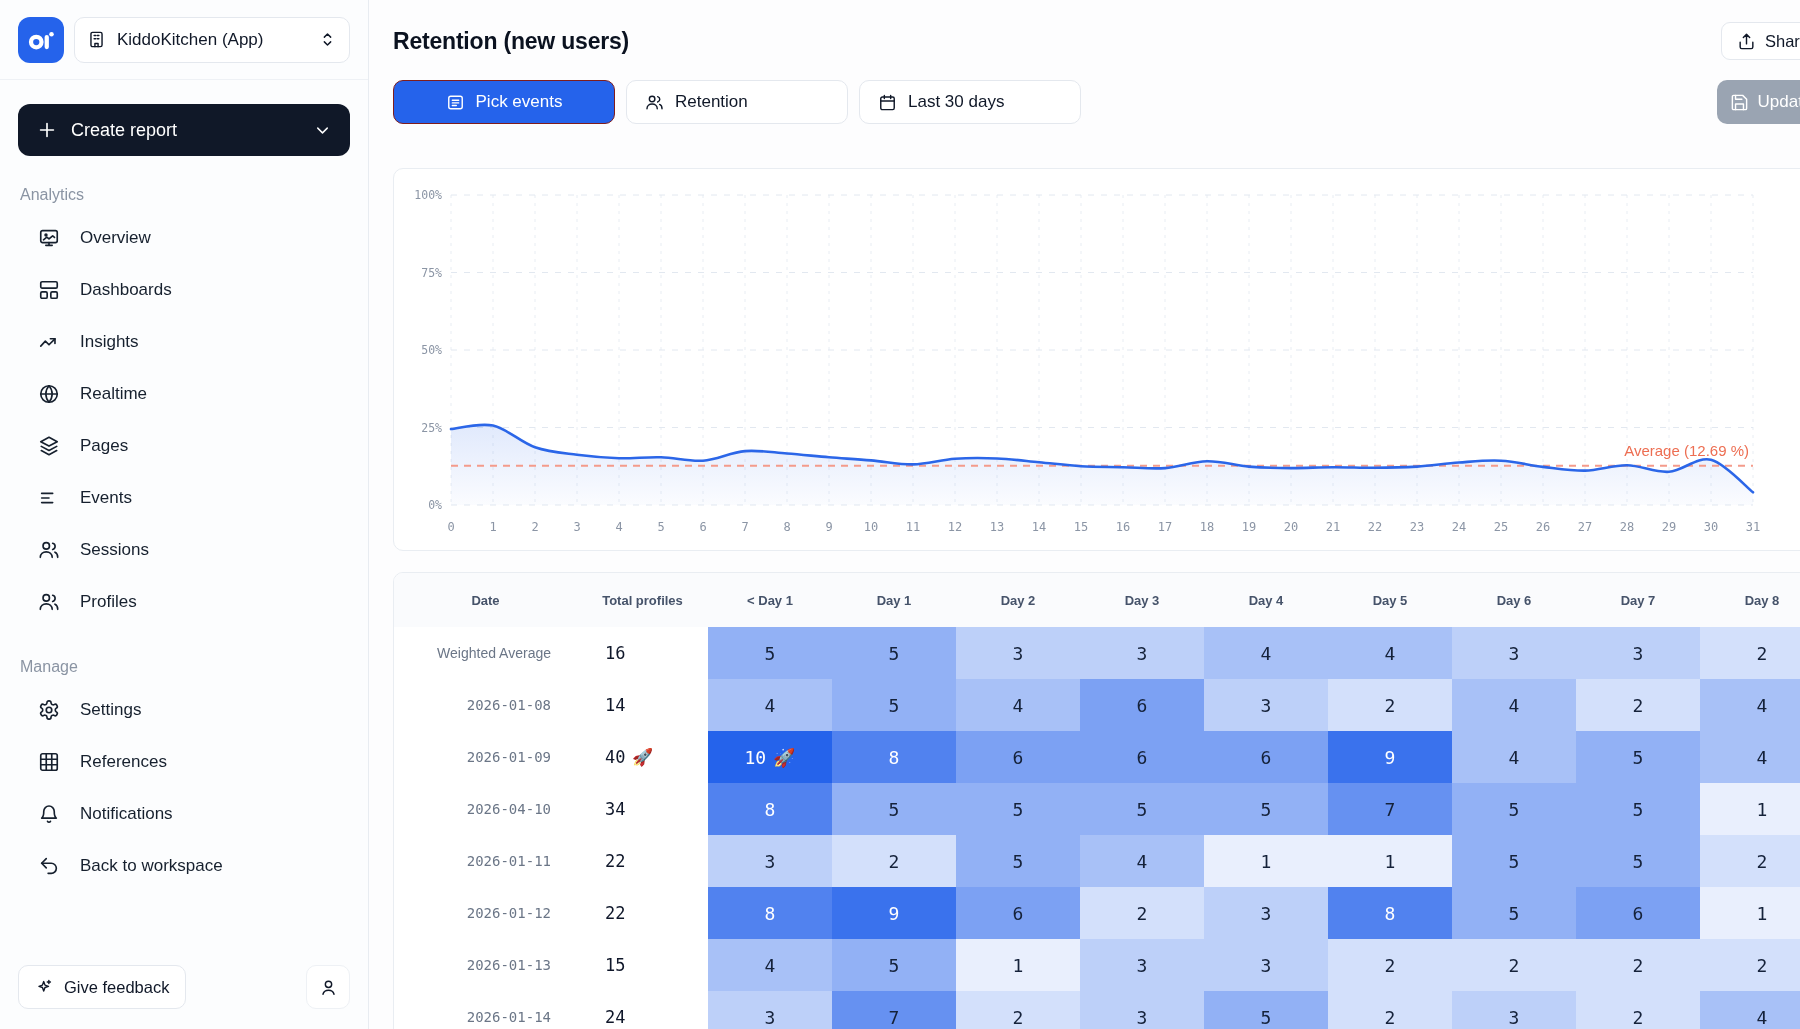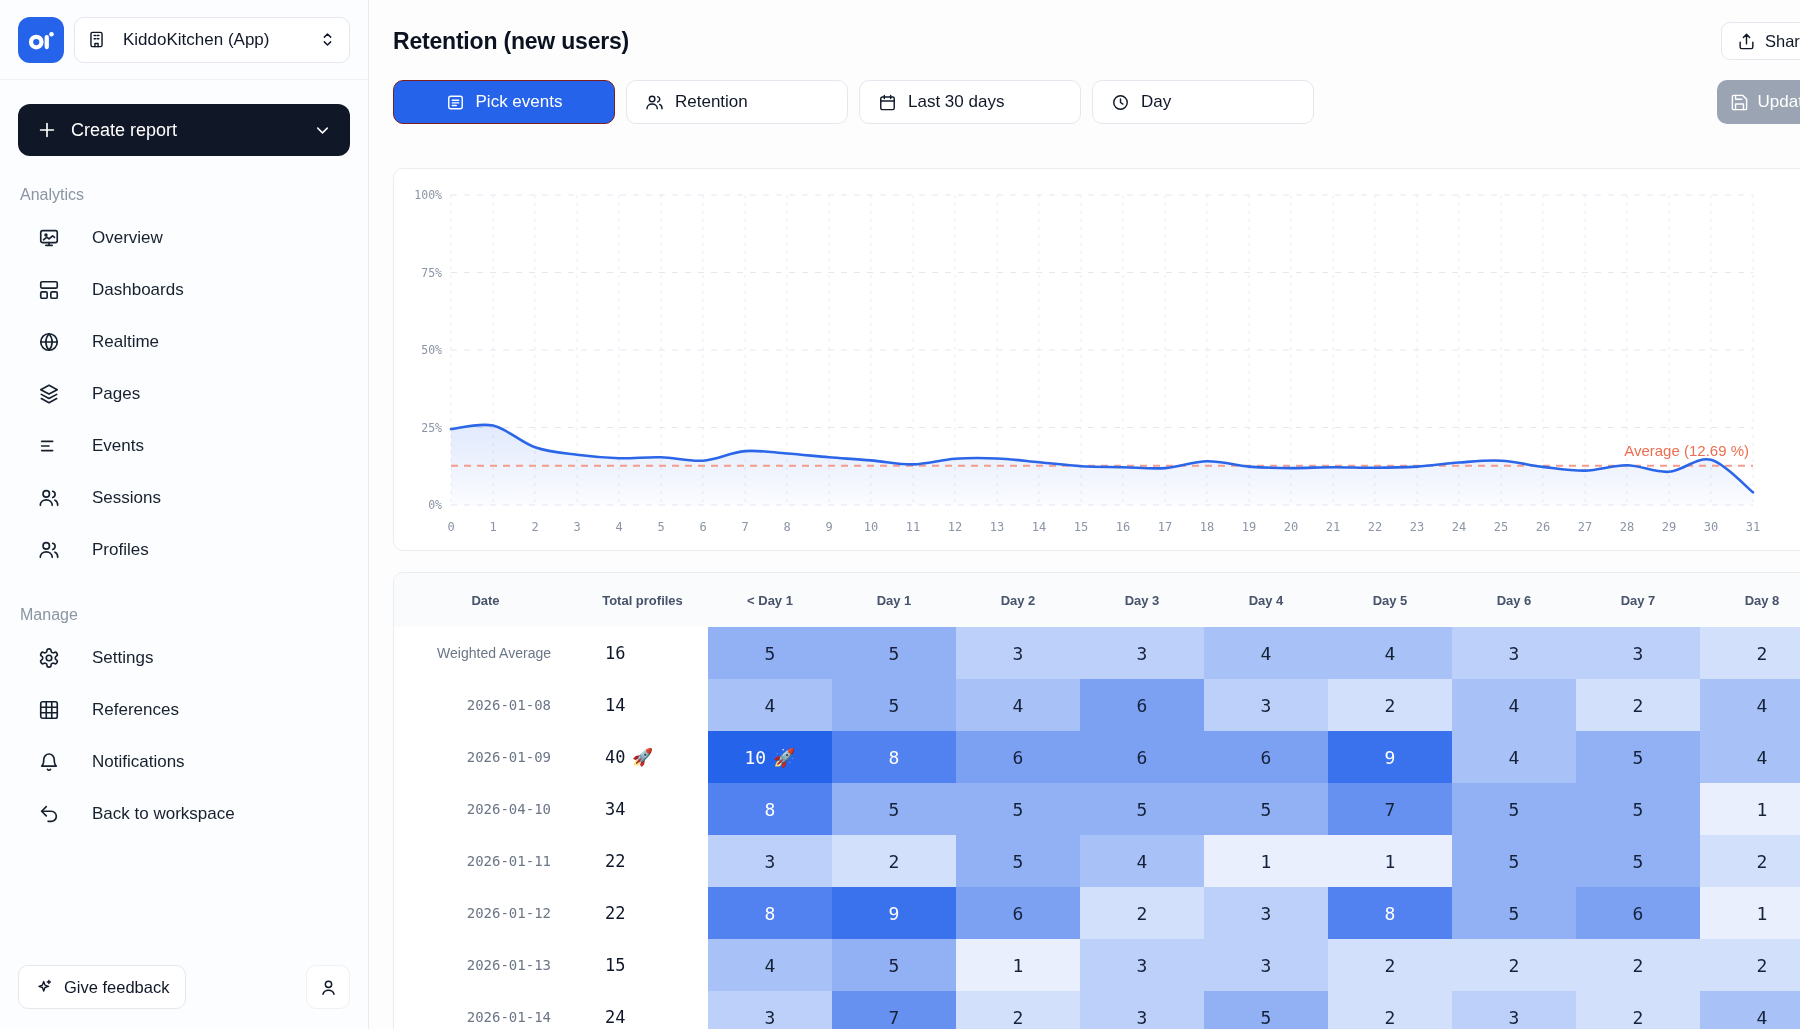--- a/index.html
+++ b/index.html
@@ -22,35 +22,35 @@
     padding:0 18px; border-bottom:1px solid #eef1f5;
   }
   .logo {
     width:46px; height:46px; border-radius:12px; background:#2563eb;
     display:flex; align-items:center; justify-content:center; flex:none;
   }
   .logo svg { width:30px; height:30px; }
   .selector {
     flex:1; height:46px; background:#fff;
     border:1px solid #e4e8ee; border-radius:10px;
-    display:flex; align-items:center; gap:17px; padding:0 12px;
+    display:flex; align-items:center; gap:11px; padding:0 12px;
     font-size:17px; font-weight:500; color:#101828; cursor:pointer;
   }
   .selector .spacer { flex:1; }
   .sb-body { padding:24px 18px 0; }
   .create-report {
     width:100%; height:52px; background:#101828; color:#fff;
     border:none; border-radius:12px; display:flex; align-items:center;
     gap:13px; padding:12px 18px; font-size:18px; font-weight:500;
     font-family:inherit; cursor:pointer;
   }
   .create-report .spacer { flex:1; }
   .section-label { color:#8a94a3; font-size:16px; margin:30px 0 8px 2px; }
   .nav-item {
-    height:52px; display:flex; align-items:center; gap:32px;
+    height:52px; display:flex; align-items:center; gap:20px;
     padding:0 10px 0 20px; font-size:17px; color:#16202e;
     border-radius:10px; cursor:pointer;
   }
   .sb-bottom {
     margin-top:auto; padding:0 18px 20px;
     display:flex; justify-content:space-between; align-items:center;
   }
   .feedback-btn {
     height:44px; border:1px solid #e4e8ee; border-radius:10px; background:#fff;
     padding:0 16px; display:flex; gap:10px; align-items:center;
@@ -184,20 +184,29 @@
               <rect x="3" y="3" width="18" height="7" rx="1.5"></rect>
               <rect x="3" y="14" width="7" height="7" rx="1.5"></rect>
               <rect x="14" y="14" width="7" height="7" rx="1.5"></rect>
             </svg>
           </span>
           <span>Dashboards</span>
         </div>
         <div class="nav-item">
           <span class="icn">
             <svg viewBox="0 0 24 24">
+              <path d="M3 16.5 8 11l4 4 6.5-6.5"></path>
+              <path d="M13.5 8.5H18.5V13.5"></path>
+            </svg>
+          </span>
+          <span>Insights</span>
+        </div>
+        <div class="nav-item">
+          <span class="icn">
+            <svg viewBox="0 0 24 24">
               <circle cx="12" cy="12" r="9"></circle>
               <path d="M3 12h18"></path>
               <path d="M12 3a13.5 13.5 0 0 1 0 18 13.5 13.5 0 0 1 0-18z"></path>
             </svg>
           </span>
           <span>Realtime</span>
         </div>
         <div class="nav-item">
           <span class="icn">
             <svg viewBox="0 0 24 24">
@@ -334,29 +343,20 @@
       <span>Retention</span>
     </button>
     <button class="tb-btn">
       <span class="icn sm">
           <svg viewBox="0 0 24 24">
             <rect x="3.5" y="5" width="17" height="16" rx="2"></rect>
             <path d="M8 3v4M16 3v4M3.5 10h17"></path>
           </svg>
         </span>
       <span>Last 30 days</span>
-    </button>
-    <button class="tb-btn">
-      <span class="icn sm">
-          <svg viewBox="0 0 24 24">
-            <circle cx="12" cy="12" r="8.5"></circle>
-            <path d="M12 7.5V12l3 2"></path>
-          </svg>
-        </span>
-      <span>Day</span>
     </button>
     <button class="update-btn">
       <span class="icn sm">
           <svg viewBox="0 0 24 24">
             <path d="M19.5 21h-15A1.5 1.5 0 0 1 3 19.5v-15A1.5 1.5 0 0 1 4.5 3H16l5 5v11.5a1.5 1.5 0 0 1-1.5 1.5z"></path>
             <path d="M17 21v-7H7v7M7 3v5h8"></path>
           </svg>
         </span>
       <span>Update</span>
     </button>

